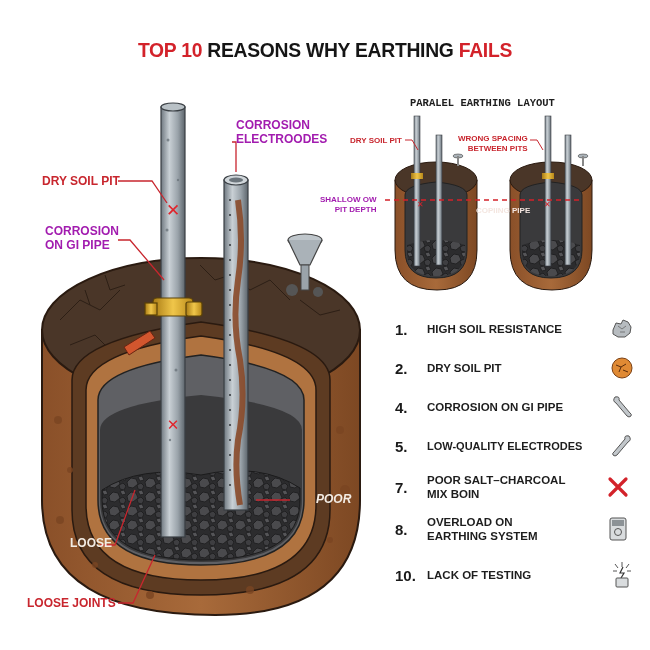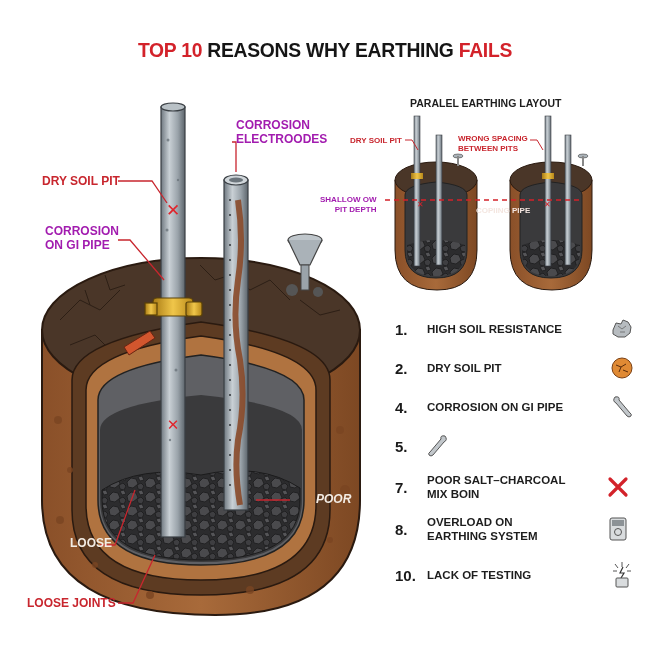--- a/index.html
+++ b/index.html
@@ -21,21 +21,21 @@
 
   svg.art { position: absolute; left: 0; top: 0; }
 
   .list { position: absolute; left: 395px; top: 318px; width: 240px; }
   .row { position: absolute; left: 0; width: 240px; height: 30px; display: flex; align-items: center; }
   .row .num { width: 30px; font-weight: bold; font-size: 15px; color: #1a1a1a; }
   .row .txt { flex: 1; font-weight: bold; font-size: 11.5px; line-height: 14px; color: #1d1d1d; padding-left: 2px; transform-origin: left center; }
   .row .ic { width: 26px; height: 26px; display: flex; align-items: center; justify-content: center; }
 
   .layout-title {
-    position: absolute; top: 97px; left: 410px; font-size: 10.5px; font-weight: bold; color: #1d1d1d;
+    position: absolute; top: 97px; left: 410px; font-size: 10.5px; font-weight: bold; color: #1d1d1d; font-family: Liberation Mono, monospace;
   }
 </style>
 </head>
 <body>
 
 <div class="title">
   <span class="red">TOP 10</span><span> REASONS WHY EARTHING </span><span class="red">FAILS</span>
 </div>
 
 <svg class="art" width="650" height="650" viewBox="0 0 650 650">
@@ -211,21 +211,21 @@
   <div>ELECTROODES</div>
 </div>
 <div class="lbl white" style="left:258px; top:492px; font-size:12px; line-height:14px;">
   <div style="padding-left:50px;font-style:italic;">POOR</div>
 </div>
 <div class="lbl white" style="left:62px; top:537px; font-size:12px;">LOOSE</div>
 <div class="lbl red" style="left:27px; top:597px; font-size:12px;">LOOSE JOINTS</div>
 
 <div class="layout-title">PARALEL EARTHING LAYOUT</div>
 <div class="lbl red small" style="left:350px; top:136px;">DRY SOIL PIT</div>
-<div class="lbl red small" style="left:458px; top:134px; text-align:left;">
+<div class="lbl red small" style="left:458px; top:134px; text-align:right;">
   <div>WRONG SPACING</div>
   <div>BETWEEN PITS</div>
 </div>
 <div class="lbl dark small" style="left:320px; top:195px; text-align:right;">
   <div>SHALLOW OW</div>
   <div>PIT DEPTH</div>
 </div>
 <div class="lbl white small" style="left:468px; top:206px; color:#f4e6e0;">COPIING PIPE</div>
 
 <div class="list">
@@ -253,20 +253,21 @@
     <span class="num">4.</span>
     <span class="txt">CORROSION ON GI PIPE</span>
     <span class="ic">
       <svg width="22" height="24" viewBox="0 0 22 24">
           <path d="M4 2 Q1 6 5 8 L16 21 Q18 23 20 21 Q21 19 19 18 L8 5 Q9 1 4 2 Z" fill="#c2c7cb" stroke="#555" stroke-width="1"></path>
         </svg>
     </span>
   </div>
   <div class="row" style="top:113px;">
     <span class="num">5.</span>
+    <span class="txt" style="font-size:11px;">LOW-QUALITY ELECTRODES</span>
     <span class="ic">
       <svg width="22" height="24" viewBox="0 0 22 24">
           <path d="M18 2 Q21 6 17 8 L6 21 Q4 23 2 21 Q1 19 3 18 L14 5 Q13 1 18 2 Z" fill="#c2c7cb" stroke="#555" stroke-width="1"></path>
         </svg>
     </span>
   </div>
   <div class="row" style="top:152px; height:34px;">
     <span class="num">7.</span>
     <span class="txt" style="width:150px; flex:none; margin-right:30px;">POOR SALT–CHARCOAL MIX BOIN</span>
     <span class="ic">

